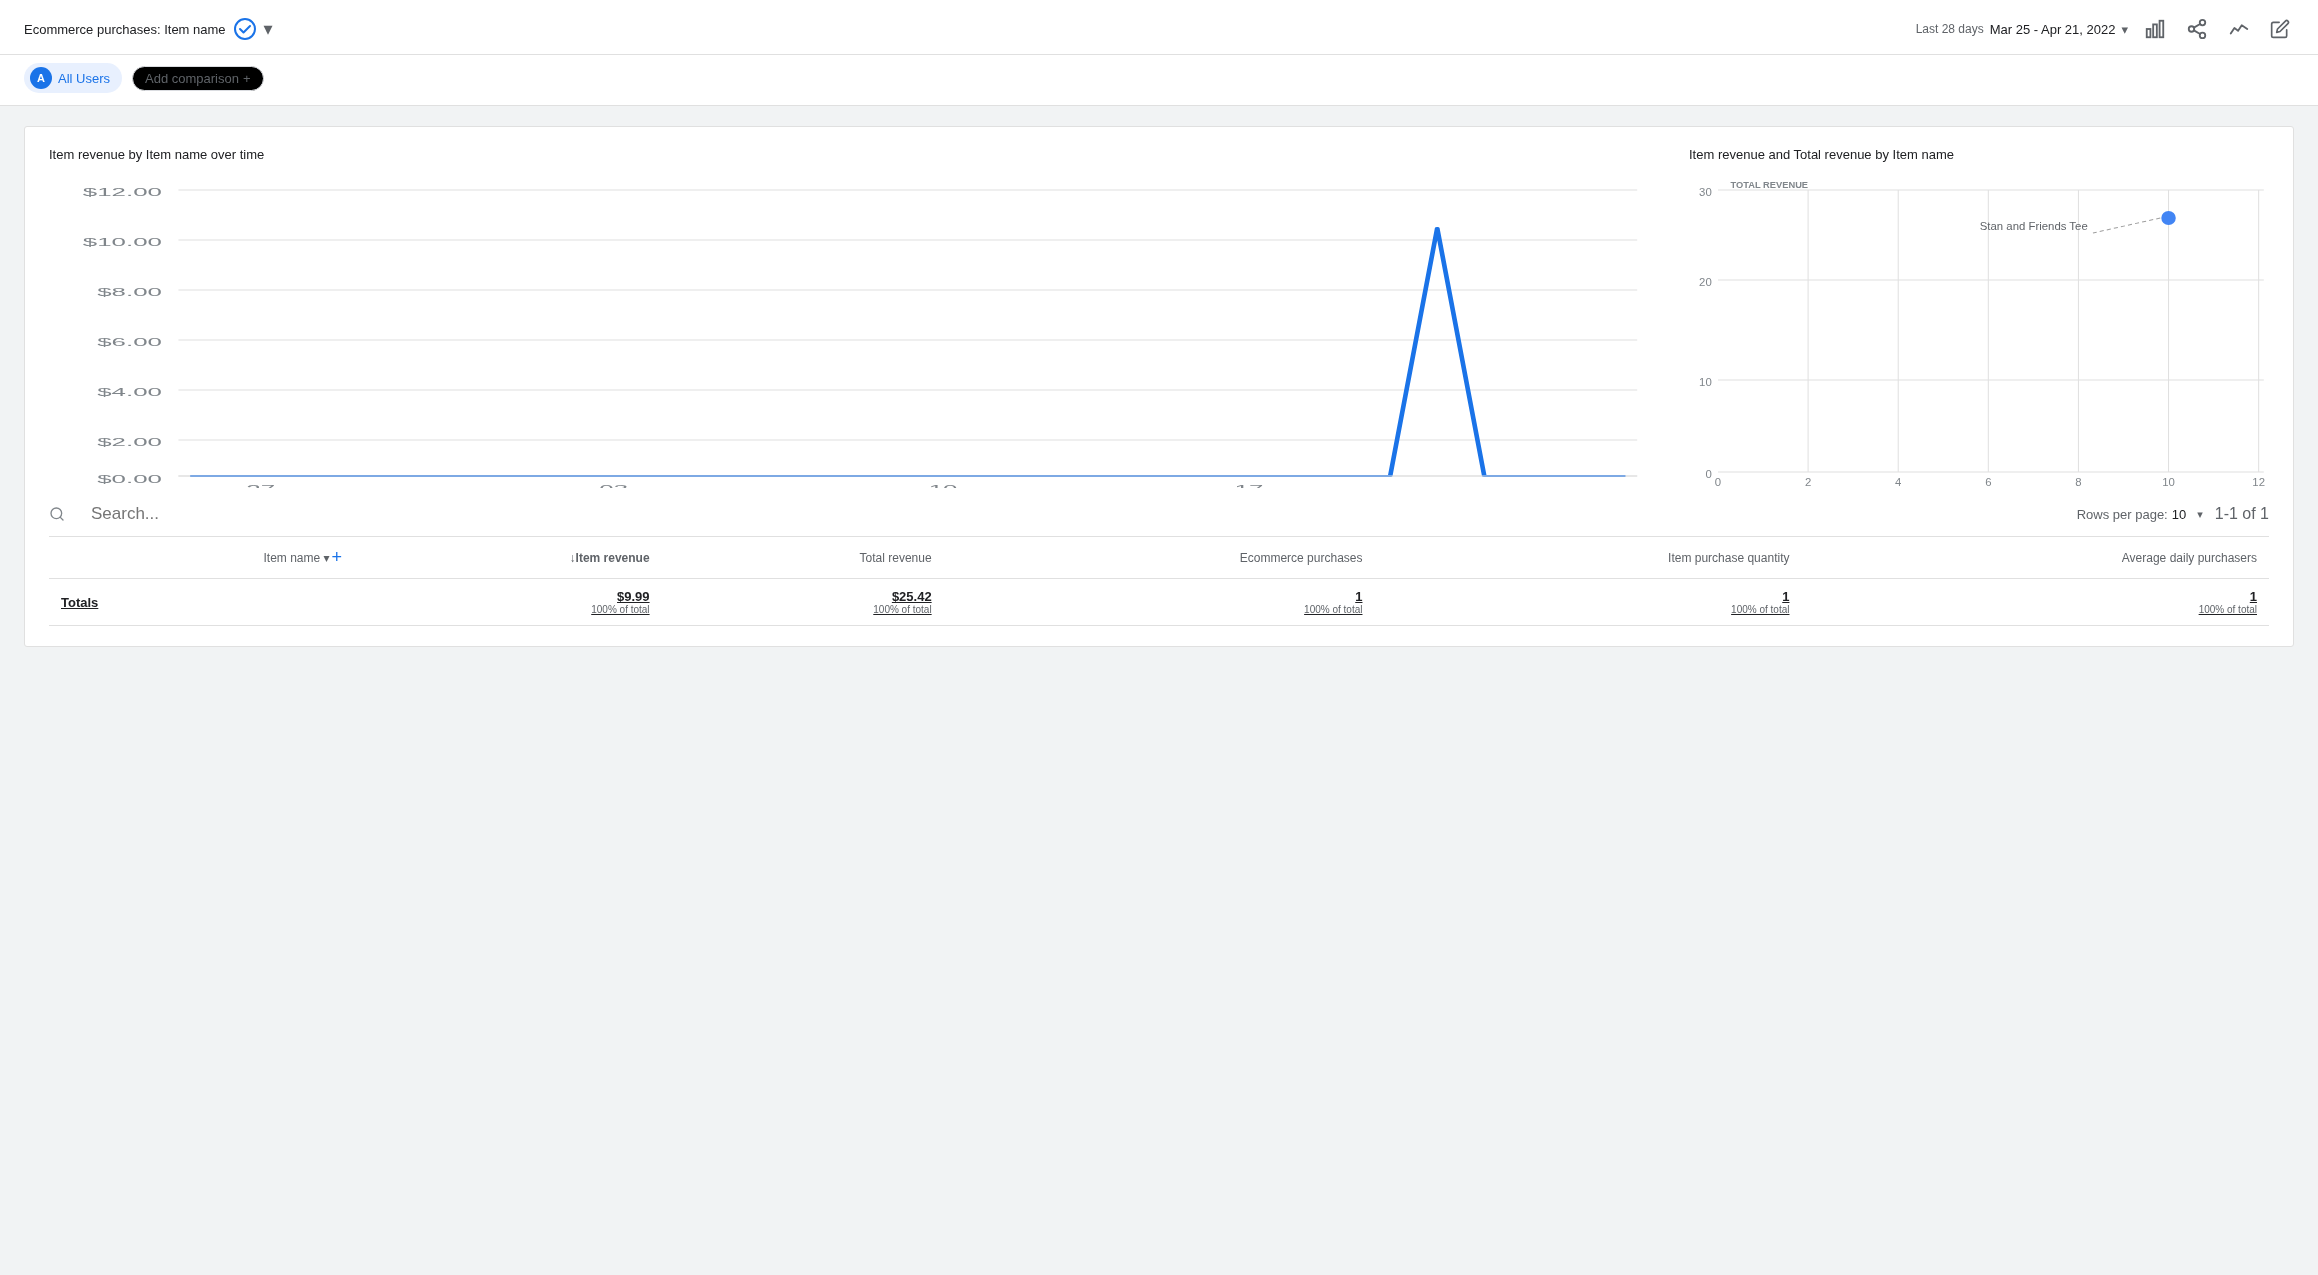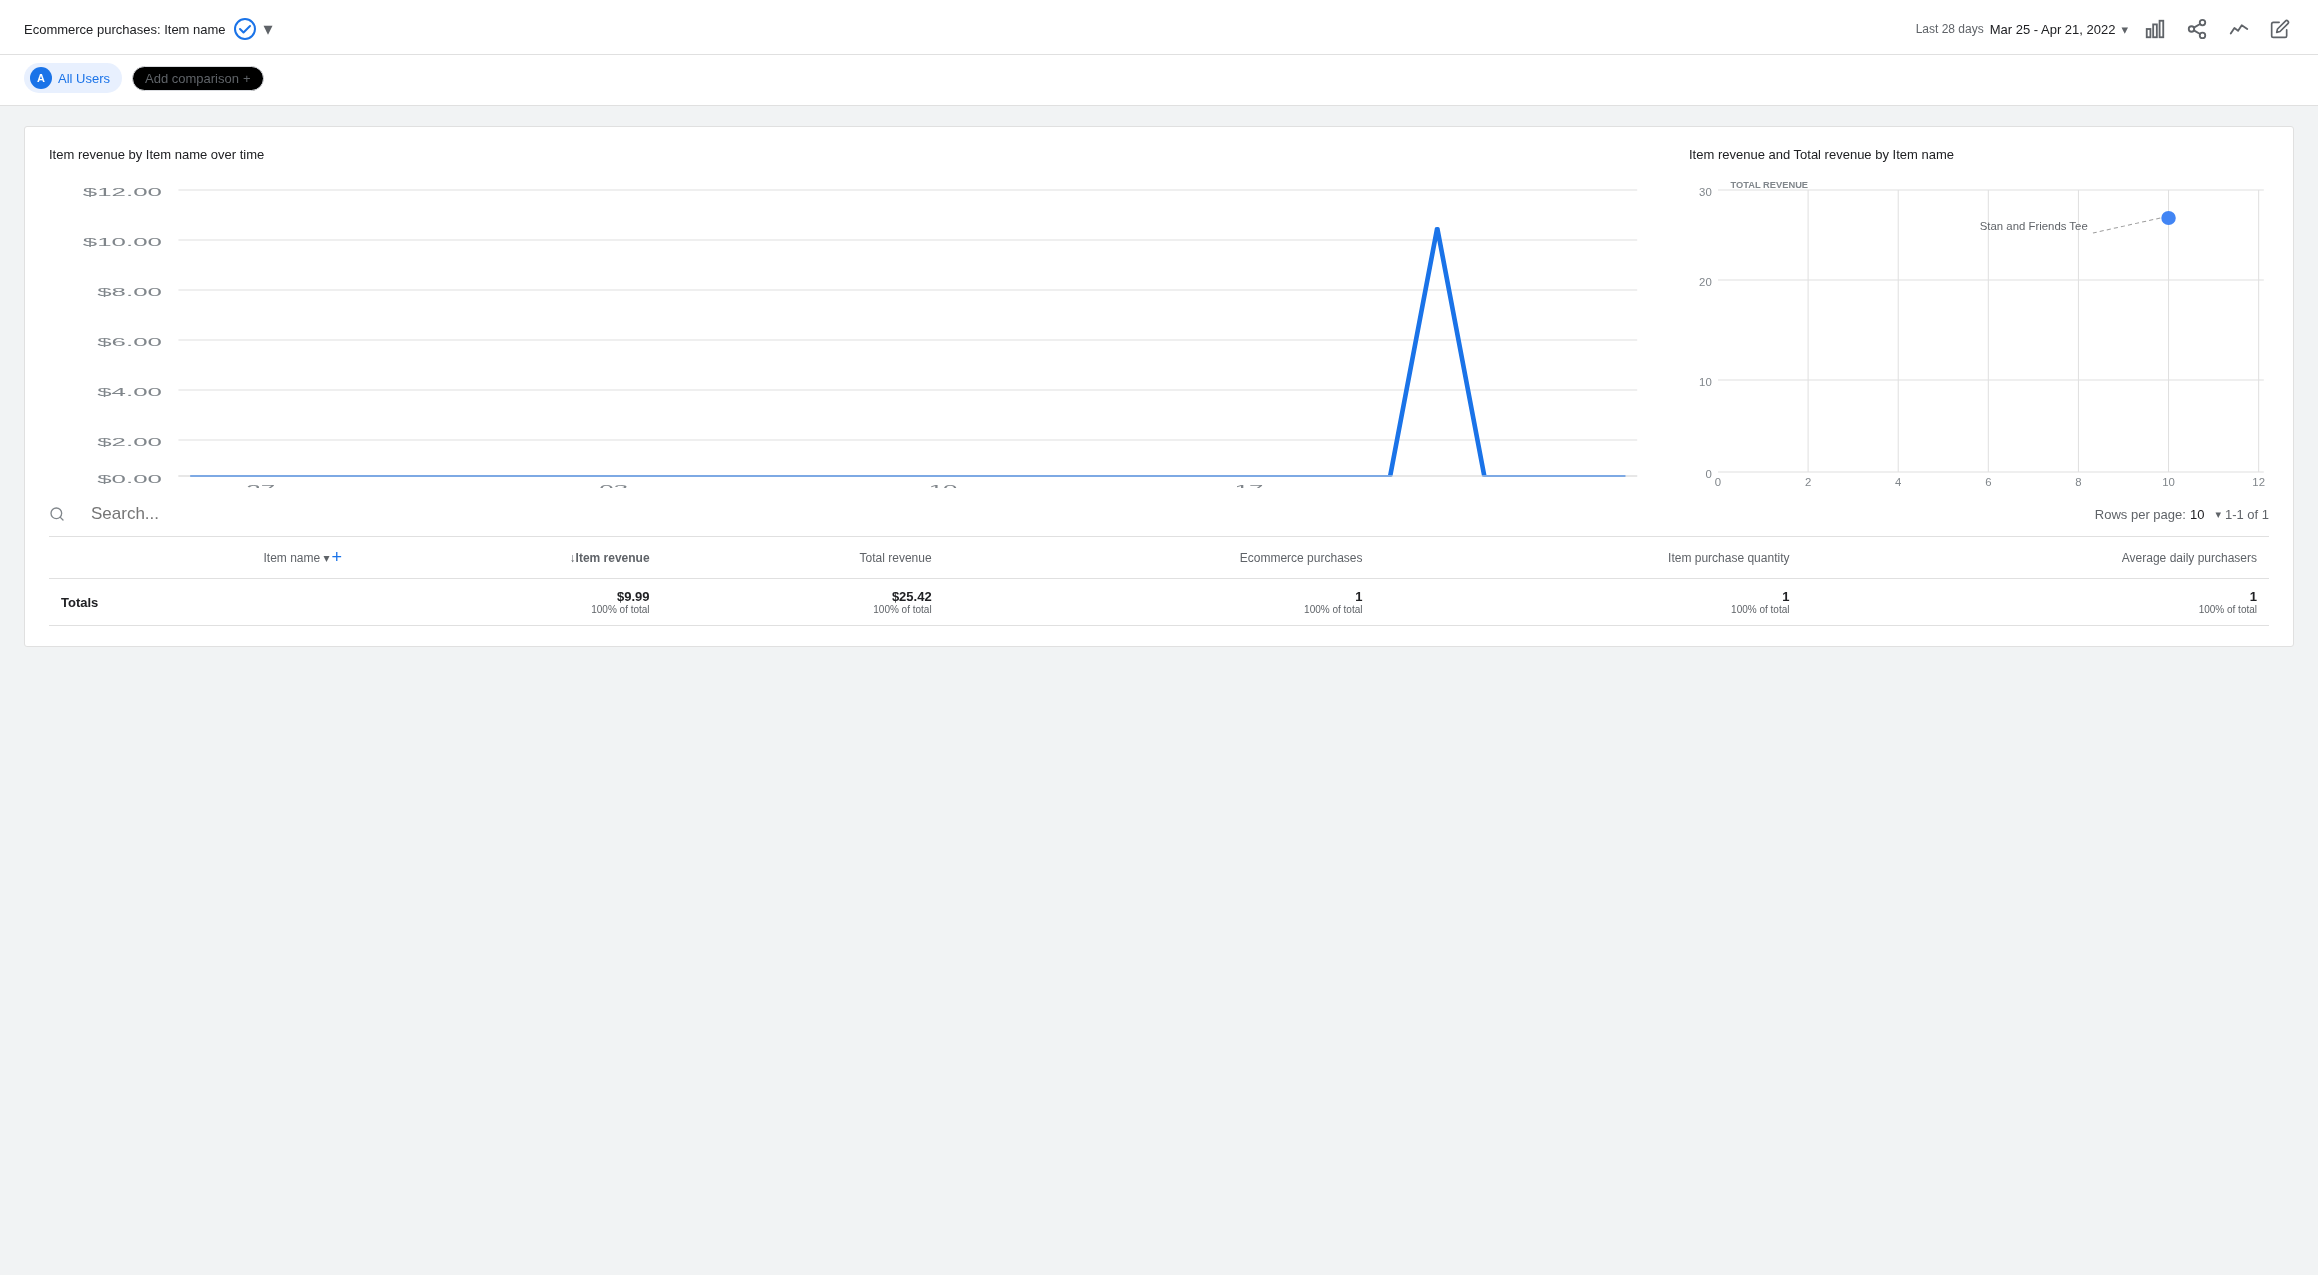--- a/index.html
+++ b/index.html
@@ -209,23 +209,23 @@
     }
     .rows-select-wrapper::after {
       content: '▾';
       position: absolute;
       right: 0;
       pointer-events: none;
       font-size: 11px;
       color: #5f6368;
     }
     .pagination-text {
-      font-size: 13px;
-      color: #5f6368;
-      margin-left: 0;
+      font-size: 16px;
+      color: #5f6368;
+      margin-left: 8px;
     }
     .data-table {
       width: 100%;
       border-collapse: collapse;
     }
     .data-table th {
       text-align: right;
       padding: 10px 12px;
       font-size: 12px;
       color: #5f6368;
@@ -233,20 +233,21 @@
       border-bottom: 1px solid #e0e0e0;
       white-space: nowrap;
     }
     .data-table th.left { text-align: left; }
     .data-table td {
       text-align: right;
       padding: 10px 12px;
       font-size: 13px;
       color: #202124;
       border-bottom: 1px solid #f1f3f4;
+      text-decoration: underline;
     }
     .data-table td.left { text-align: left; }
     .data-table .totals-row td {
       font-weight: 700;
       border-bottom: 1px solid #e0e0e0;
     }
     .data-table .totals-row td .sub {
       font-size: 10px;
       font-weight: 400;
       color: #5f6368;

